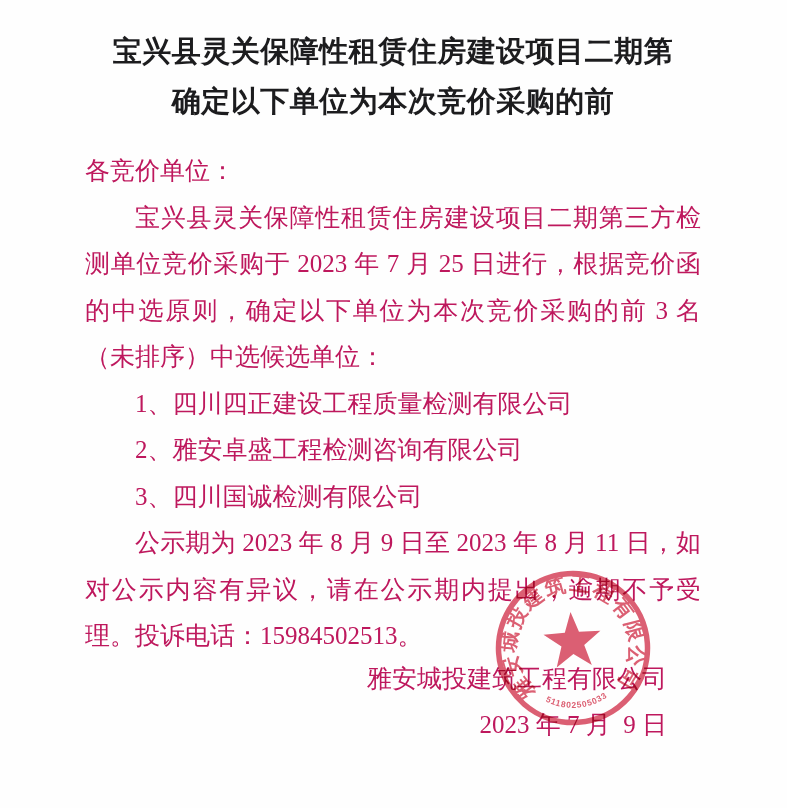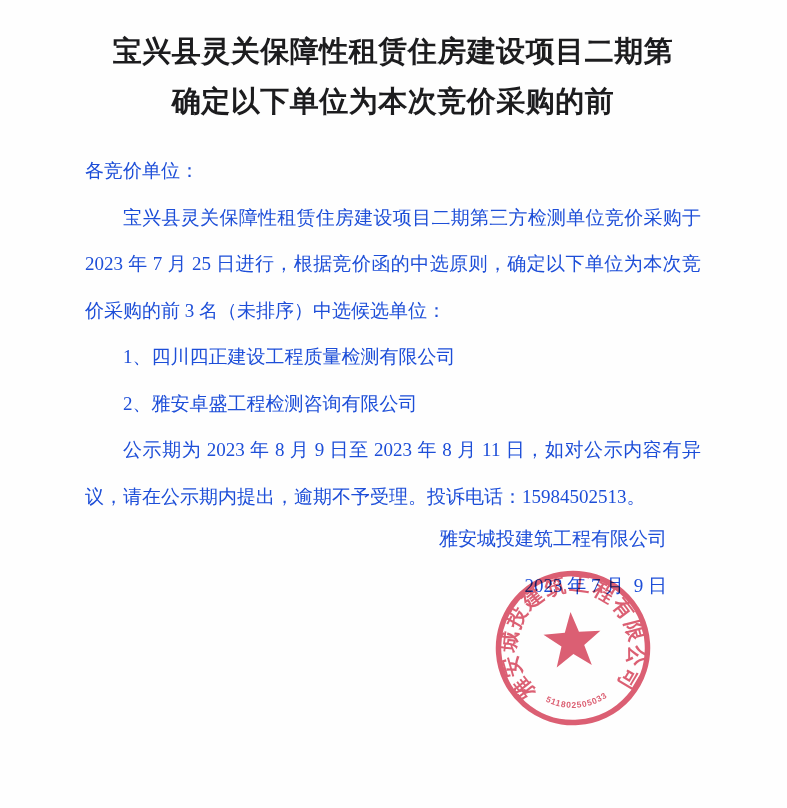--- a/index.html
+++ b/index.html
@@ -19,24 +19,24 @@
     font-family: "Liberation Sans", "DejaVu Sans", sans-serif;
     font-weight: 700;
     font-size: 29px;
     line-height: 50px;
     text-align: center;
     color: #1c1c1e;
     letter-spacing: 0.5px;
   }
   .title-line { display: block; }
   .content p {
-    font-size: 19px;
+    font-size: 25px;
     line-height: 46.5px;
     text-align: justify;
-    color: #1d4ed8;
+    color: #be185d;
   }
   .salutation { margin-top: 22px; }
   .indent { text-indent: 2em; font-family: Liberation Serif, serif; }
   .signature { margin-top: -4px; text-align: right; padding-right: 34px; }
   .signature p { text-align: right; }
   .sig-date { white-space: pre; }
   .stamp {
     position: absolute;
     left: 491px;
     top: 566px;
@@ -60,20 +60,21 @@
 <div class="page">
   <div class="content">
     <h1 class="doc-title">
       <span class="title-line">宝兴县灵关保障性租赁住房建设项目二期第</span>
       <span class="title-line">确定以下单位为本次竞价采购的前</span>
     </h1>
     <p class="salutation">各竞价单位：</p>
     <p class="indent">宝兴县灵关保障性租赁住房建设项目二期第三方检测单位竞价采购于 2023 年 7 月 25 日进行，根据竞价函的中选原则，确定以下单位为本次竞价采购的前 3 名（未排序）中选候选单位：</p>
     <p class="indent">1、四川四正建设工程质量检测有限公司</p>
     <p class="indent">2、雅安卓盛工程检测咨询有限公司</p>
+    <p class="indent">3、四川国诚检测有限公司</p>
     <p class="indent">公示期为 2023 年 8 月 9 日至 2023 年 8 月 11 日，如对公示内容有异议，请在公示期内提出，逾期不予受理。投诉电话：15984502513。</p>
     <div class="signature">
       <p class="sig-company">雅安城投建筑工程有限公司</p>
       <p class="sig-date">2023 年 7 月  9 日</p>
     </div>
   </div>
 
   <svg class="stamp" viewBox="-82 -82 164 164" width="164" height="164" xmlns="http://www.w3.org/2000/svg">
     <g transform="rotate(-4)">
       <defs>

